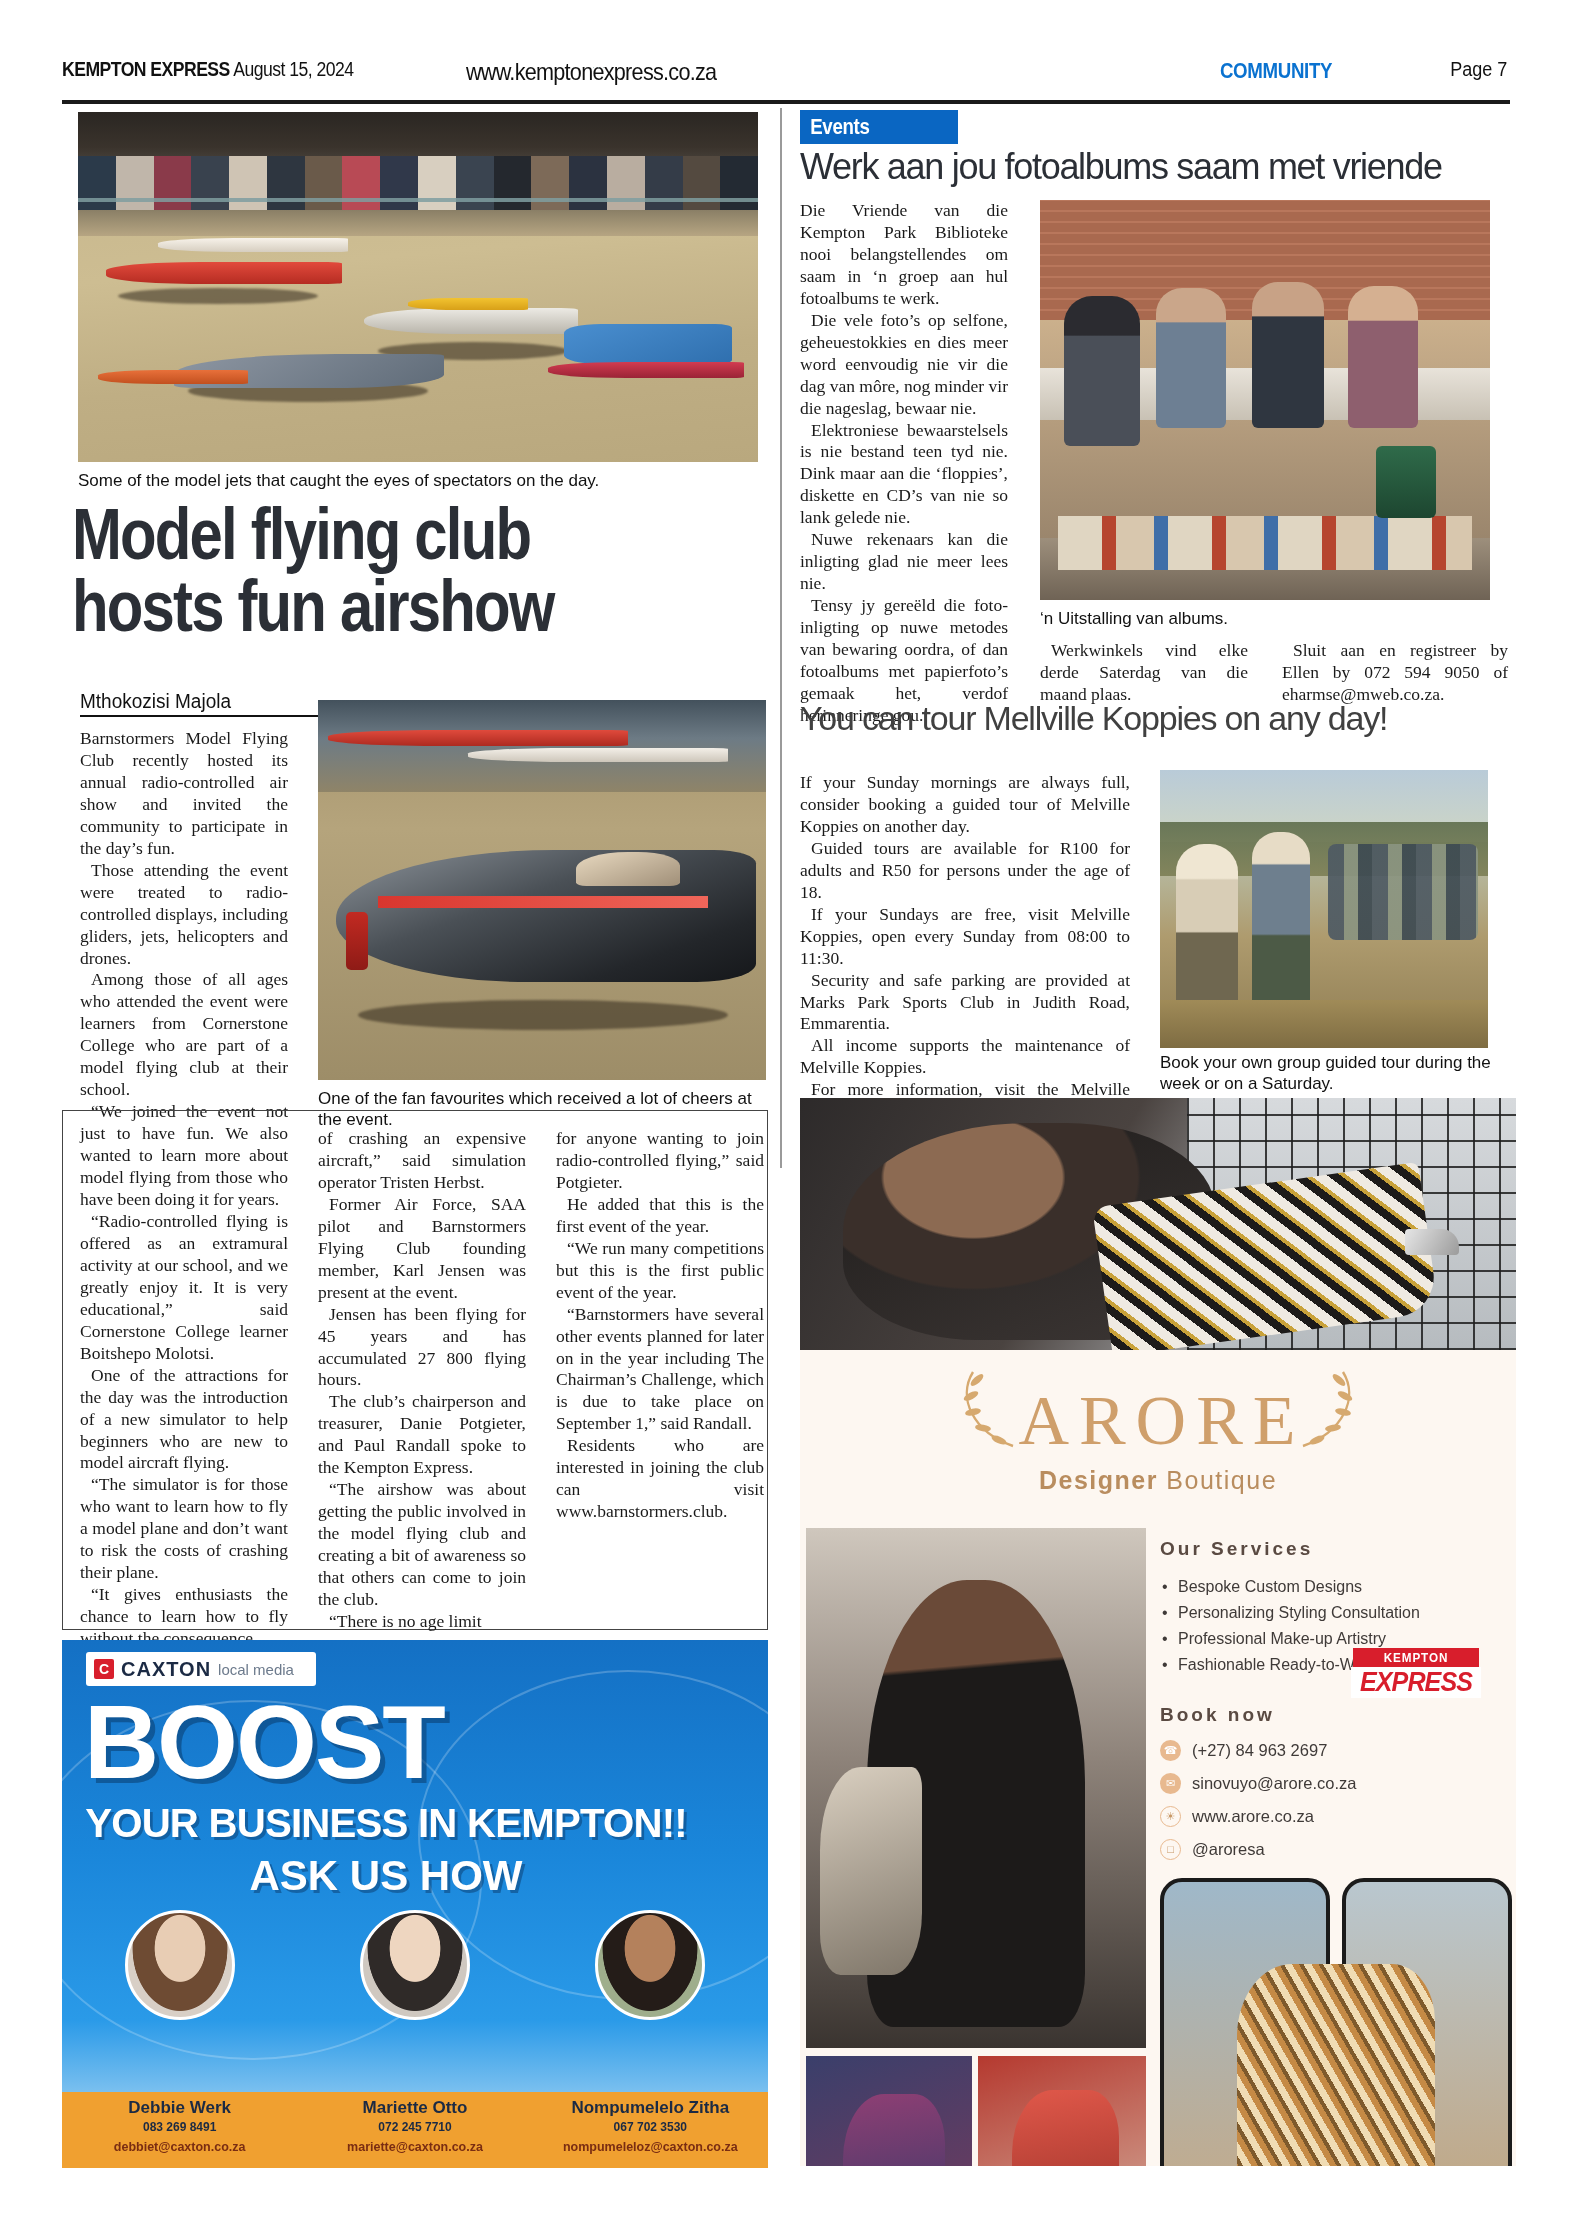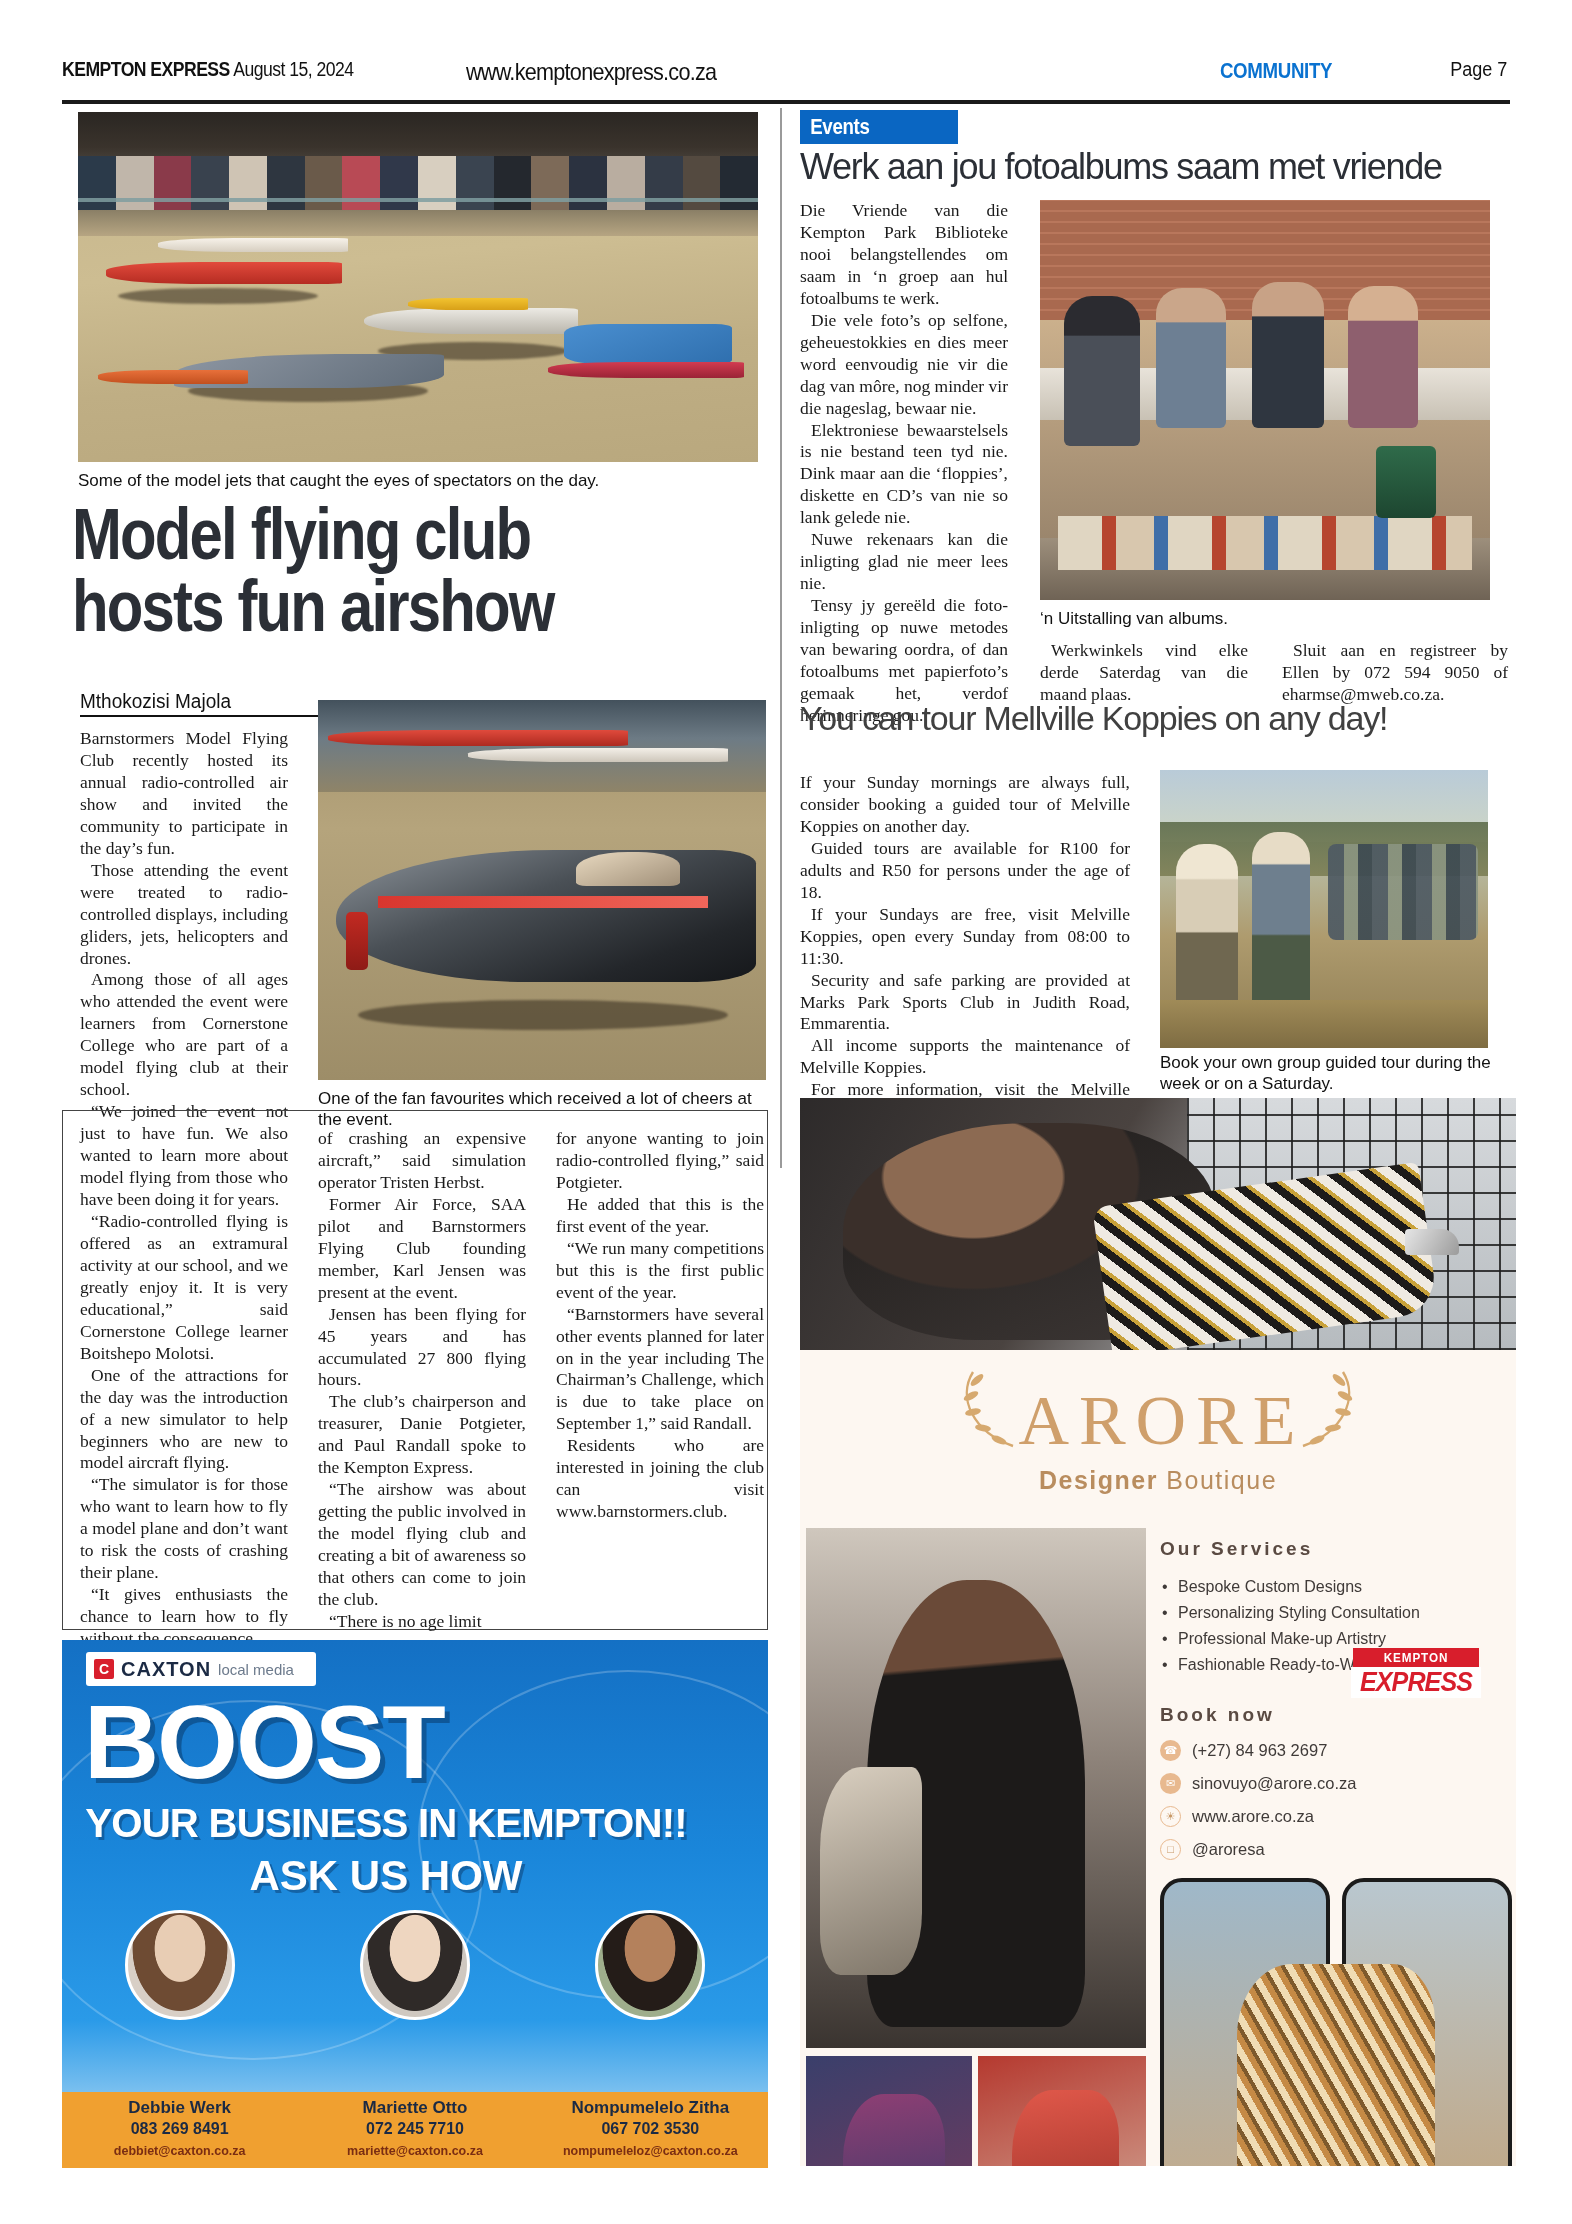--- a/index.html
+++ b/index.html
@@ -192,21 +192,21 @@
   .boost-l3 { position:absolute; left:76px; top:1852px; width:620px; text-align:center;
               font-family:"Liberation Sans", sans-serif; font-weight:700; font-size:42px;
               color:#fff; letter-spacing:0px; text-shadow:3px 3px 0 rgba(10,60,110,.5); }
   .reps { position:absolute; left:62px; top:1910px; width:706px; height:178px; display:flex; }
   .rep { flex:1; display:flex; flex-direction:column; align-items:center; }
   .rep .ph { width:110px; height:110px; border-radius:50%; overflow:hidden; border:3px solid #fff;
              background:linear-gradient(180deg,#efe3d6,#b79a81); }
   .repbar { position:absolute; left:62px; top:2092px; width:706px; height:76px; background:#f0a030; display:flex; }
   .repcell { flex:1; text-align:center; padding-top:6px; }
   .repcell .n { font-family:"Liberation Sans", sans-serif; font-weight:700; font-size:17px; color:#1b2a44; }
-  .repcell .t { font-family:"Liberation Sans", sans-serif; font-weight:700; font-size:16px; color:#1b2a44; margin-top:2px;}
+  .repcell .t { font-family:"Liberation Sans", sans-serif; font-weight:700; font-size:12px; color:#1b2a44; margin-top:2px;}
   .repcell .e { font-family:"Liberation Sans", sans-serif; font-weight:700; font-size:12.5px; color:#7a2d12; margin-top:6px;}
 </style>
 </head>
 <body>
 
 <div class="page">
 
   <div class="masthead">
     <div class="mh-left">
       <b>KEMPTON EXPRESS</b>

